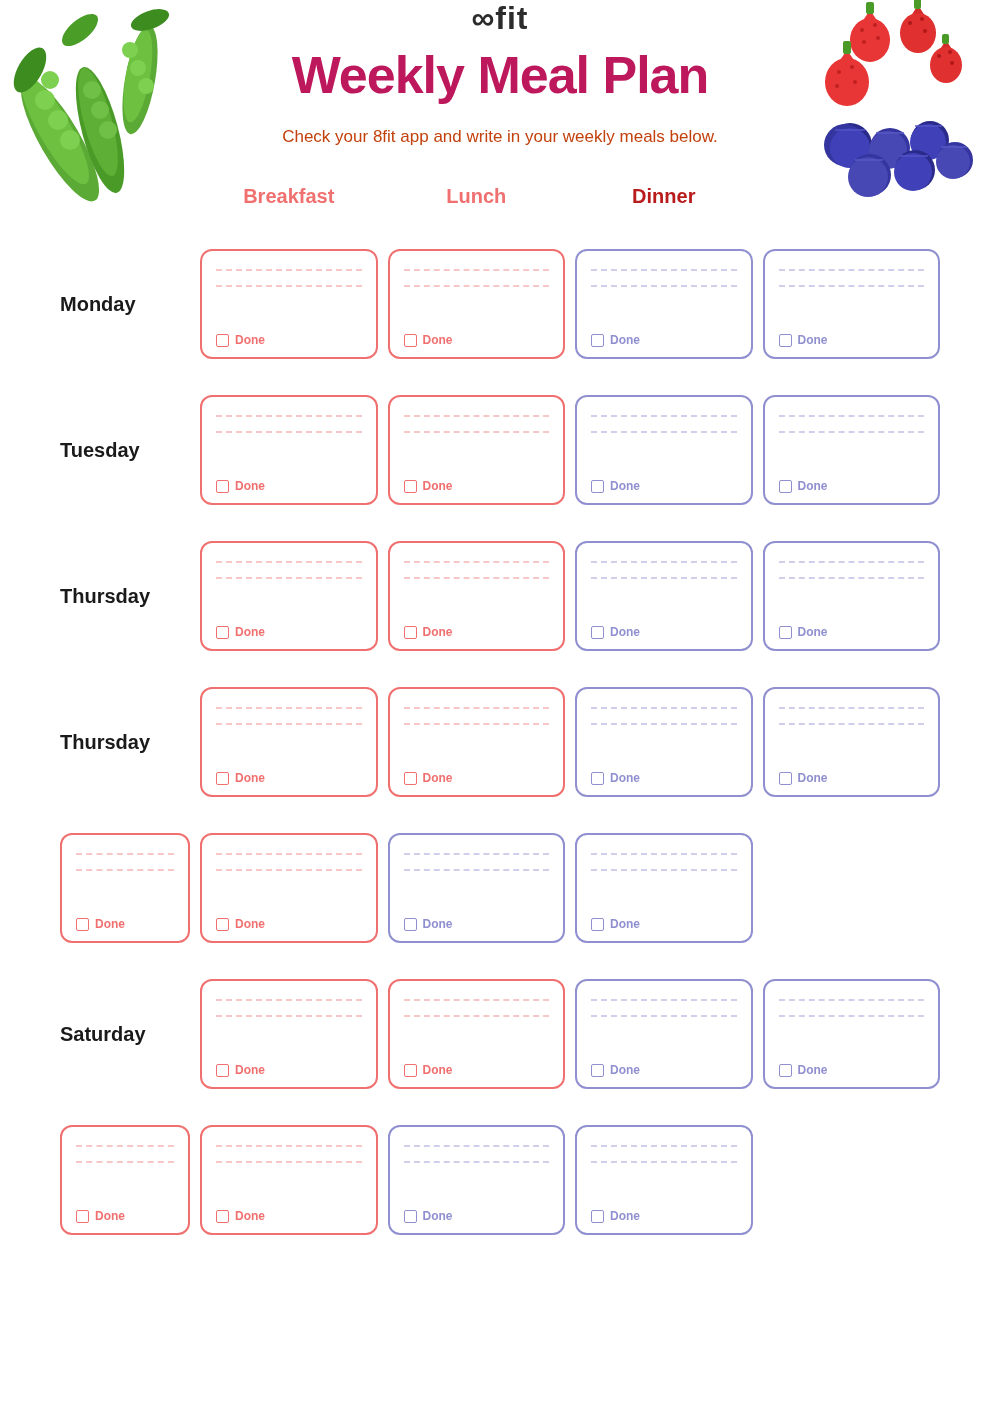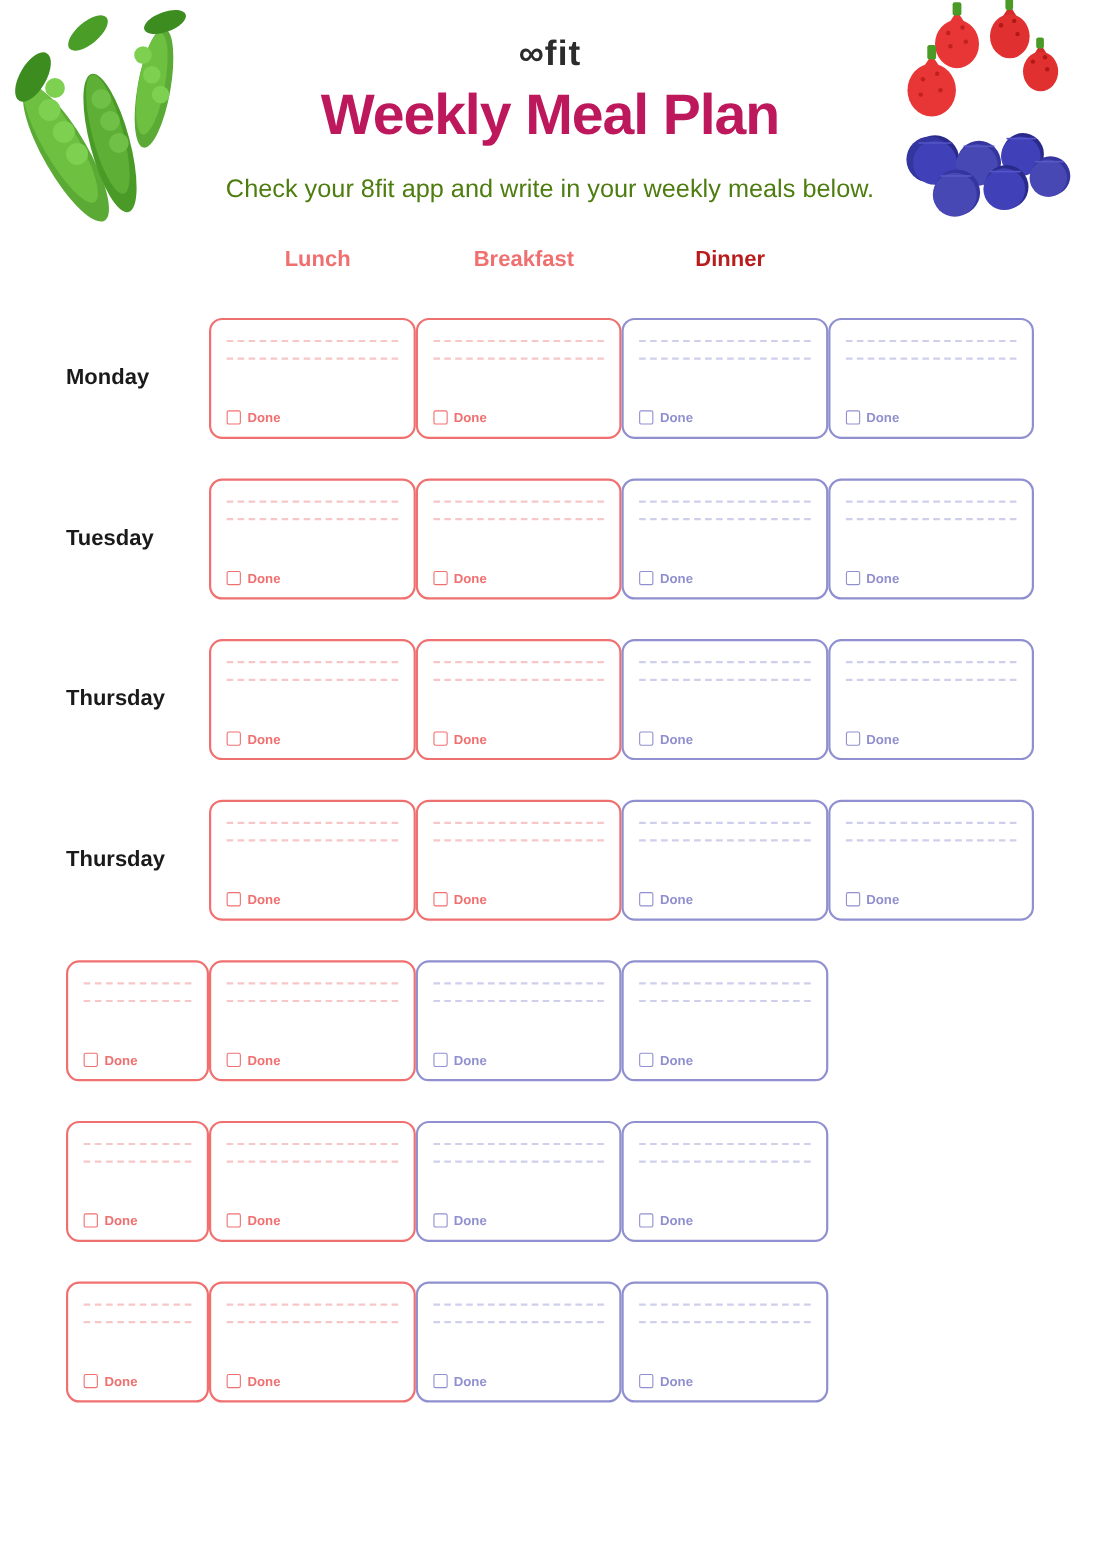--- a/index.html
+++ b/index.html
@@ -33,21 +33,20 @@
     }
 
     .page-content {
       position: relative;
       z-index: 10;
       padding: 0 60px;
     }
 
     .header {
       text-align: center;
-      padding-top: 30px;
     }
 
     .logo {
       font-size: 28px;
       color: #333;
       font-weight: 300;
       letter-spacing: 1px;
       margin-bottom: 8px;
       display: flex;
       align-items: center;
@@ -63,22 +62,22 @@
 
     .page-title {
       font-size: 52px;
       font-weight: 900;
       color: #be185d;
       margin-bottom: 18px;
       letter-spacing: -1px;
     }
 
     .subtitle {
-      font-size: 23px;
-      color: #4d7c0f;
+      font-size: 17px;
+      color: #c2410c;
       line-height: 1.6;
       margin-bottom: 30px;
     }
 
     
     .meal-grid {
       width: 100%;
     }
 
     
@@ -102,20 +101,21 @@
 
     .col-breakfast { color: #f07070; }
     .col-lunch { color: #f07070; }
     .col-snack { color: #9090d0; }
     .col-dinner { color: #b91c1c; }
 
     
     .day-row {
       display: grid;
       grid-template-columns: 130px 1fr 1fr 1fr 1fr;
+      gap: 10px;
       margin-bottom: 18px;
       align-items: center;
       margin-top: 36px;
     }
 
     .day-label {
       font-size: 20px;
       font-weight: 800;
       color: #1a1a1a;
       display: flex;
@@ -279,22 +279,22 @@
     <h1 class="page-title">Weekly Meal Plan</h1>
     <p class="subtitle">
       <span>Check your 8fit app and write in your weekly meals below.</span><br>
     </p>
   </div>
 
   <div class="meal-grid">
 
     <div class="grid-headers">
       <div class="header-empty"></div>
+      <div class="col-header col-breakfast">Breakfast</div>
       <div class="col-header col-lunch">Lunch</div>
-      <div class="col-header col-breakfast">Breakfast</div>
       <div class="col-header col-dinner">Dinner</div>
     </div>
 
     <div id="day-rows-container">
         <div class="day-row">
           <div class="day-label">Monday</div>
           <div class="meal-cell meal-cell-red">
             <hr class="dash-line dash-line-red">
             <hr class="dash-line dash-line-red">
             <div class="done-row">
@@ -460,20 +460,21 @@
           <div class="meal-cell meal-cell-purple">
             <hr class="dash-line dash-line-purple">
             <hr class="dash-line dash-line-purple">
             <div class="done-row">
               <div class="done-checkbox done-checkbox-purple"></div>
               <span class="done-label done-label-purple">Done</span>
             </div>
           </div>
         </div>
         <div class="day-row">
+          <div class="day-label">Saturday</div>
           <div class="meal-cell meal-cell-red">
             <hr class="dash-line dash-line-red">
             <hr class="dash-line dash-line-red">
             <div class="done-row">
               <div class="done-checkbox done-checkbox-red"></div>
               <span class="done-label done-label-red">Done</span>
             </div>
           </div>
           <div class="meal-cell meal-cell-red">
             <hr class="dash-line dash-line-red">

